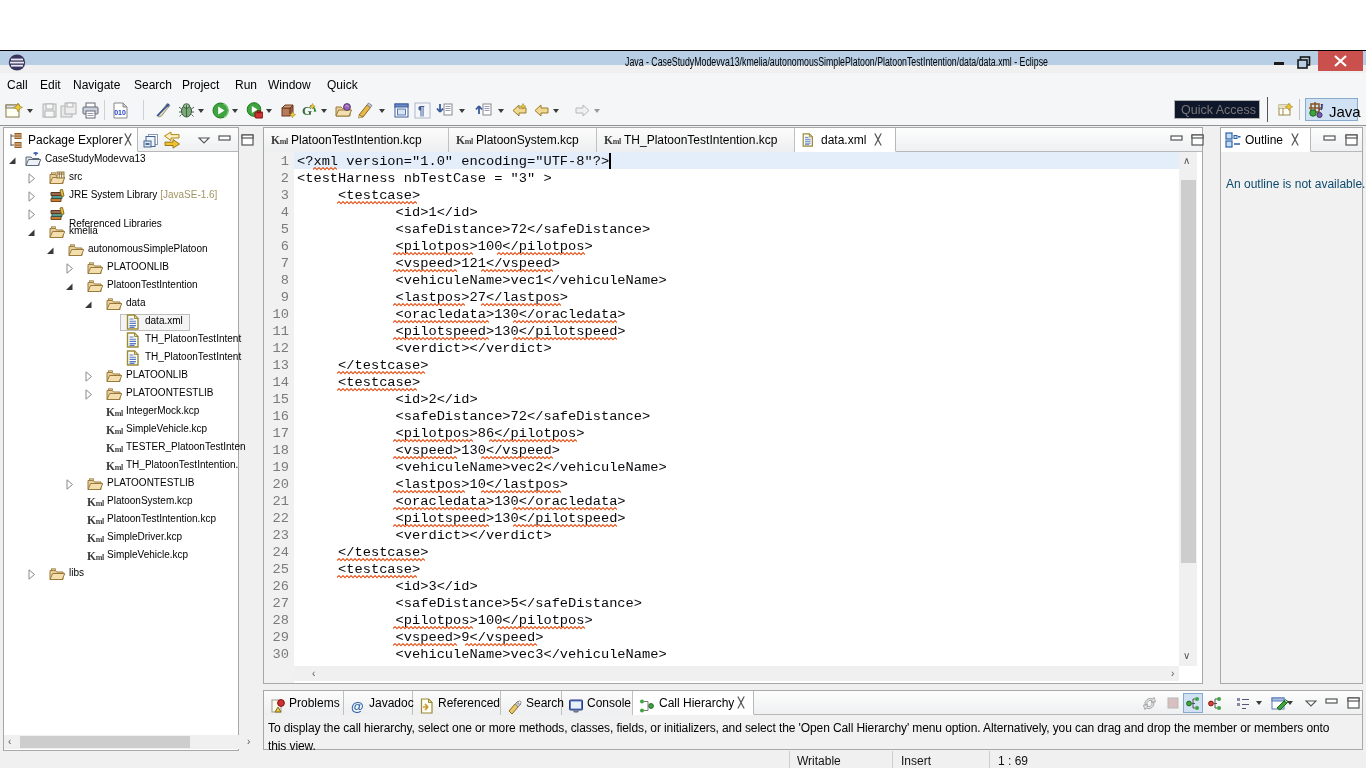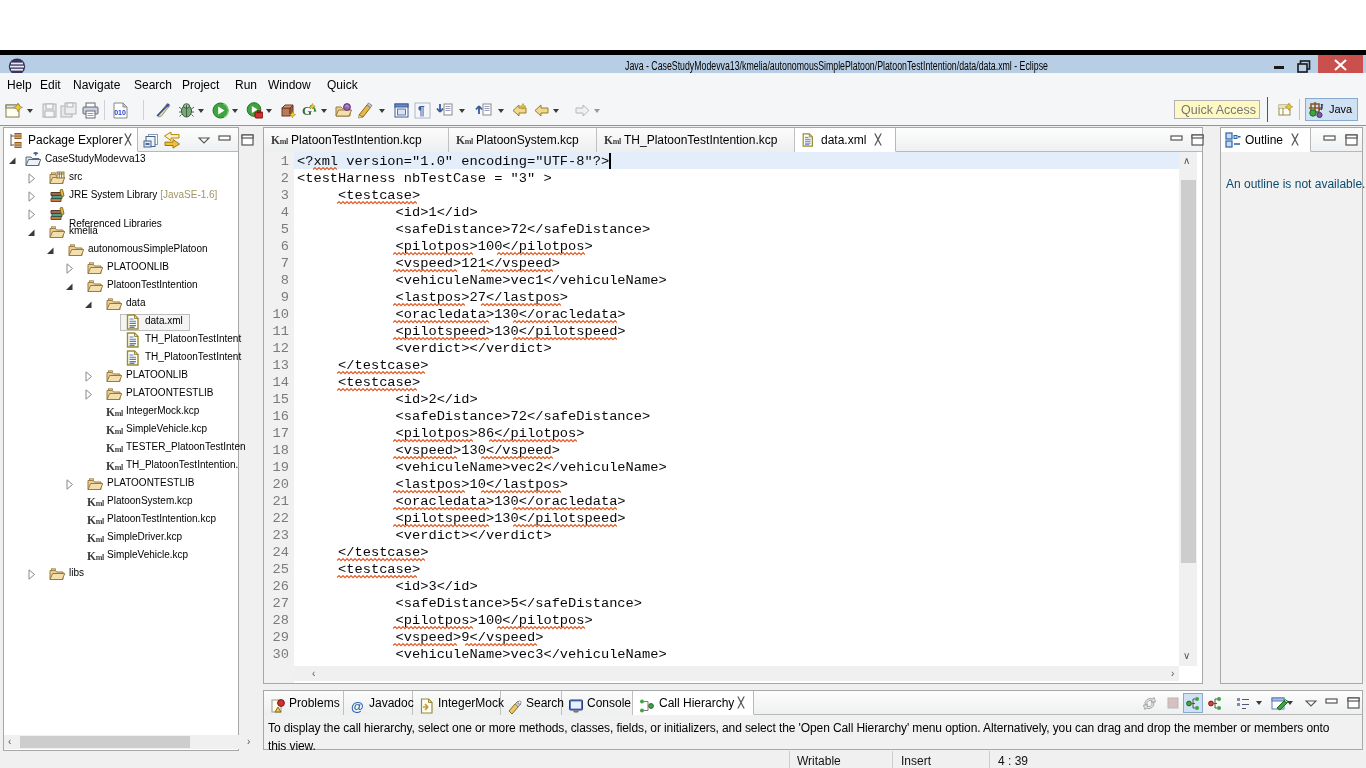--- a/index.html
+++ b/index.html
@@ -1,18 +1,18 @@
 <!DOCTYPE html>
 <html><head><meta charset="utf-8"><style>
 *{margin:0;padding:0;box-sizing:border-box}
 html,body{width:1366px;height:768px;background:#fff;overflow:hidden;
  font-family:"Liberation Sans",sans-serif}
 .a{position:absolute}
 #win{position:absolute;left:0;top:50px;width:1366px;height:718px;background:#f0f0f0}
-#title{position:absolute;left:0;top:50px;width:1366px;height:23px;background:#b8cee4;border-top:5px solid #000000}
+#title{position:absolute;left:0;top:50px;width:1366px;height:15px;background:#b8cee4;border-top:1px solid #000000}
 #title .t{position:absolute;left:625px;top:4px;font-size:12.5px;color:#000;transform:scaleX(0.702);transform-origin:0 50%;white-space:nowrap}
 #menu{position:absolute;left:0;top:73px;width:1366px;height:24px;background:#f5f6f7}
 #menu span{position:absolute;top:5px;font-size:12px;color:#000}
 #tbar{position:absolute;left:0;top:97px;width:1366px;height:29px;background:#f5f6f7;border-bottom:1px solid #929292}
 .tsep{position:absolute;top:3px;width:1px;height:20px;background:#d2d2d6}
 .drop{position:absolute;width:0;height:0;border-left:3.5px solid transparent;border-right:3.5px solid transparent;border-top:4px solid #3b3b3b}
 .panel{position:absolute;background:#fff;border:1px solid #a8a8a8}
 .vtabs{position:absolute;left:0;top:0;right:0;height:24px;background:linear-gradient(#fdfdfd,#eef0f1);border-bottom:1px solid #b8b8b8}
 .vtab{position:absolute;top:0;height:24px;background:#fff;border-right:1px solid #b8b8b8;border-bottom:1px solid #fff}
 .tabtxt{font-size:12px;color:#000}
@@ -46,21 +46,21 @@
       <rect x="3.5" y="1" width="9" height="8" fill="none" stroke="#1a1a1a" stroke-width="1.6"></rect>
       <rect x="1" y="4" width="9" height="8" fill="#b8cee4" stroke="#1a1a1a" stroke-width="1.6"></rect>
     </svg>
 <div class="a" style="left:1318px;top:0;width:45px;height:20px;background:#c9504c">
       <svg class="a" style="left:16px;top:4px" width="13" height="12" viewBox="0 0 13 12">
         <path d="M1 1 L12 11 M12 1 L1 11" stroke="#fff" stroke-width="2.2"></path>
       </svg>
     </div>
 </div>
 <div id="menu">
-<span style="left:7px">Help</span>
+<span style="left:7px">Call</span>
 <span style="left:40px">Edit</span>
 <span style="left:73px">Navigate</span>
 <span style="left:134px">Search</span>
 <span style="left:182px">Project</span>
 <span style="left:235px">Run</span>
 <span style="left:268px">Window</span>
 <span style="left:327px">Quick</span>
 </div>
 <div id="tbar">
 <div class="drop" style="left:27px;top:12px"></div>
@@ -167,40 +167,40 @@
 <svg class="a" style="left:511px;top:5px" width="17" height="17" viewBox="0 0 17 17">
       <path d="M2 8.5 L8 3 v3 h7 v5 H8 v3z" fill="#f0d890" stroke="#9a7a2a"></path>
       <path d="M12 1.5 l.9 1.9 1.9.9 -1.9.9 -.9 1.9 -.9-1.9 -1.9-.9 1.9-.9z" fill="#f0c830" stroke="#907820" stroke-width="0.5"></path>
     </svg>
 <svg class="a" style="left:533px;top:5px" width="17" height="17" viewBox="0 0 17 17">
       <path d="M2 8.5 L8 3 v3 h7 v5 H8 v3z" fill="#f0d890" stroke="#9a7a2a"></path>
     </svg>
 <svg class="a" style="left:574px;top:5px" width="17" height="17" viewBox="0 0 17 17">
       <path d="M15 8.5 L9 3 v3 H2 v5 h7 v3z" fill="#f0f0f0" stroke="#b8b8b8"></path>
     </svg>
-<div class="a" style="left:1174px;top:3px;width:86px;height:19px;background:#fef9c3;border:1px solid #b2b2b2">
+<div class="a" style="left:1174px;top:3px;width:86px;height:19px;background:#0f172a;border:1px solid #b2b2b2">
       <span class="a" style="left:6px;top:2px;font-size:12.5px;color:#777">Quick Access</span>
     </div>
 <div class="a" style="left:1267px;top:0px;width:1px;height:25px;background:#555"></div>
 <svg class="a" style="left:1278px;top:5px" width="16" height="16" viewBox="0 0 16 16">
       <rect x="1" y="3" width="11" height="10" fill="#fffef4" stroke="#9a8a4a"></rect>
       <path d="M1 6 h11 M5 6 v7" stroke="#9a8a4a"></path>
       <rect x="1" y="3" width="11" height="3" fill="#e8e0c0"></rect>
       <path d="M11 1 l1.2 2.6 2.6 1.2 -2.6 1.2 -1.2 2.6 -1.2-2.6 -2.6-1.2 2.6-1.2z" fill="#f0c830" stroke="#907820" stroke-width="0.5"></path>
     </svg>
 <div class="a" style="left:1299px;top:2px;width:1px;height:21px;background:#c2c2c2"></div>
 <div class="a" style="left:1305px;top:1px;width:53px;height:23px;background:#cfe1f3;border:1px solid #88aacc">
       <svg class="a" style="left:3px;top:3px" width="16" height="16" viewBox="0 0 16 16">
         <rect x="2" y="2" width="8" height="8" fill="none" stroke="#8a5a2a" stroke-width="1.6"></rect>
         <path d="M6 0 v12 M0 6 h12" stroke="#8a5a2a" stroke-width="1.6"></path>
         <circle cx="4" cy="11" r="3.2" fill="#3fa33f" stroke="#1a6a1a"></circle>
         <circle cx="10.5" cy="13" r="2.6" fill="#7a5aaa" stroke="#4a3a6a"></circle>
         <text x="10" y="8" font-size="9" font-weight="bold" fill="#1a1a5a" font-family="Liberation Serif">J</text>
       </svg>
-      <span class="a" style="left:23px;top:4px;font-size:11px">Java</span>
+      <span class="a" style="left:23px;top:4px;font-size:15px">Java</span>
     </div>
 </div>
 <div class="panel" style="left:3px;top:127px;width:236px;height:624px">
 <div class="vtabs"></div>
 <div class="vtab" style="left:0;width:134px"></div>
 <svg class="a" style="left:5px;top:4px" width="16" height="16" viewBox="0 0 16 16">
       <path d="M2 2 v12 M2 4 h3 M2 13 h3" stroke="#555" fill="none"></path>
       <rect x="6" y="1.5" width="6" height="5" fill="#fff" stroke="#9a5a1a"></rect>
       <path d="M6 3.1 h6 M6 4.7 h6 M8 1.5 v5 M10 1.5 v5" stroke="#9a5a1a" stroke-width="0.8"></path>
       <rect x="6" y="10.5" width="6" height="5" fill="#fff" stroke="#9a5a1a"></rect>
@@ -557,21 +557,21 @@
 <span class="a tabtxt" style="left:25px;top:5px">Problems</span>
 <svg class="a" style="left:86px;top:7px" width="16" height="16" viewBox="0 0 16 16">
       <text x="1" y="13" font-size="13" font-weight="bold" fill="#2a62a8" font-family="Liberation Sans">@</text>
     </svg>
 <span class="a tabtxt" style="left:105px;top:5px">Javadoc</span>
 <svg class="a" style="left:155px;top:7px" width="16" height="16" viewBox="0 0 16 16">
       <path d="M2.5 1 h7 l3.5 3.5 V15 h-10.5z" fill="#fdfdf2" stroke="#9a8a3a" stroke-width="1.2"></path>
       <path d="M9.5 1 l3.5 3.5 h-3.5z" fill="#e8dca8" stroke="#9a8a3a"></path>
       <path d="M4 9 h5 M9 9 l-3-3 M9 9 l-3 3" stroke="#c8982a" stroke-width="1.6" fill="none"></path>
     </svg>
-<span class="a tabtxt" style="left:174px;top:5px">IntegerMock</span>
+<span class="a tabtxt" style="left:174px;top:5px">Referenced</span>
 <svg class="a" style="left:243px;top:7px" width="16" height="16" viewBox="0 0 16 16">
       <path d="M2 13 L8 6 l3 3 -6 7z" fill="#e8c868" stroke="#8a6a1a"></path>
       <path d="M8 6 l3 3 3-3 -3-3z" fill="#c8c8d0" stroke="#888"></path>
       <circle cx="12.5" cy="4.5" r="1.5" fill="#fff" stroke="#888"></circle>
     </svg>
 <span class="a tabtxt" style="left:262px;top:5px">Search</span>
 <svg class="a" style="left:304px;top:7px" width="16" height="16" viewBox="0 0 16 16">
       <rect x="1.5" y="2" width="13" height="10" rx="1" fill="#5a7ac8" stroke="#2a3a78"></rect>
       <rect x="3" y="3.5" width="10" height="7" fill="#e8f0fc"></rect>
       <path d="M6 12 v2 h4 v-2" fill="#889" stroke="#667"></path>
@@ -632,13 +632,13 @@
       <rect x="2" y="1" width="11" height="3" fill="#fff" stroke="#555" stroke-width="1.2"></rect>
     </svg>
 <div class="a" style="left:4px;top:28px;width:1340px;font-size:12px;letter-spacing:-0.1px;line-height:18px;color:#000;white-space:nowrap">To display the call hierarchy, select one or more methods, classes, fields, or initializers, and select the 'Open Call Hierarchy' menu option. Alternatively, you can drag and drop the member or members onto<br>this view.</div>
 </div>
 <div class="a" style="left:0;top:751px;width:1366px;height:17px;background:#f0f0f0">
 <div class="ssep" style="left:789px"></div>
 <div class="ssep" style="left:892px"></div>
 <div class="ssep" style="left:989px"></div>
 <span class="st" style="left:797px">Writable</span>
 <span class="st" style="left:901px">Insert</span>
-<span class="st" style="left:998px">4 : 39</span>
+<span class="st" style="left:998px">1 : 69</span>
 </div>
 </body></html>

